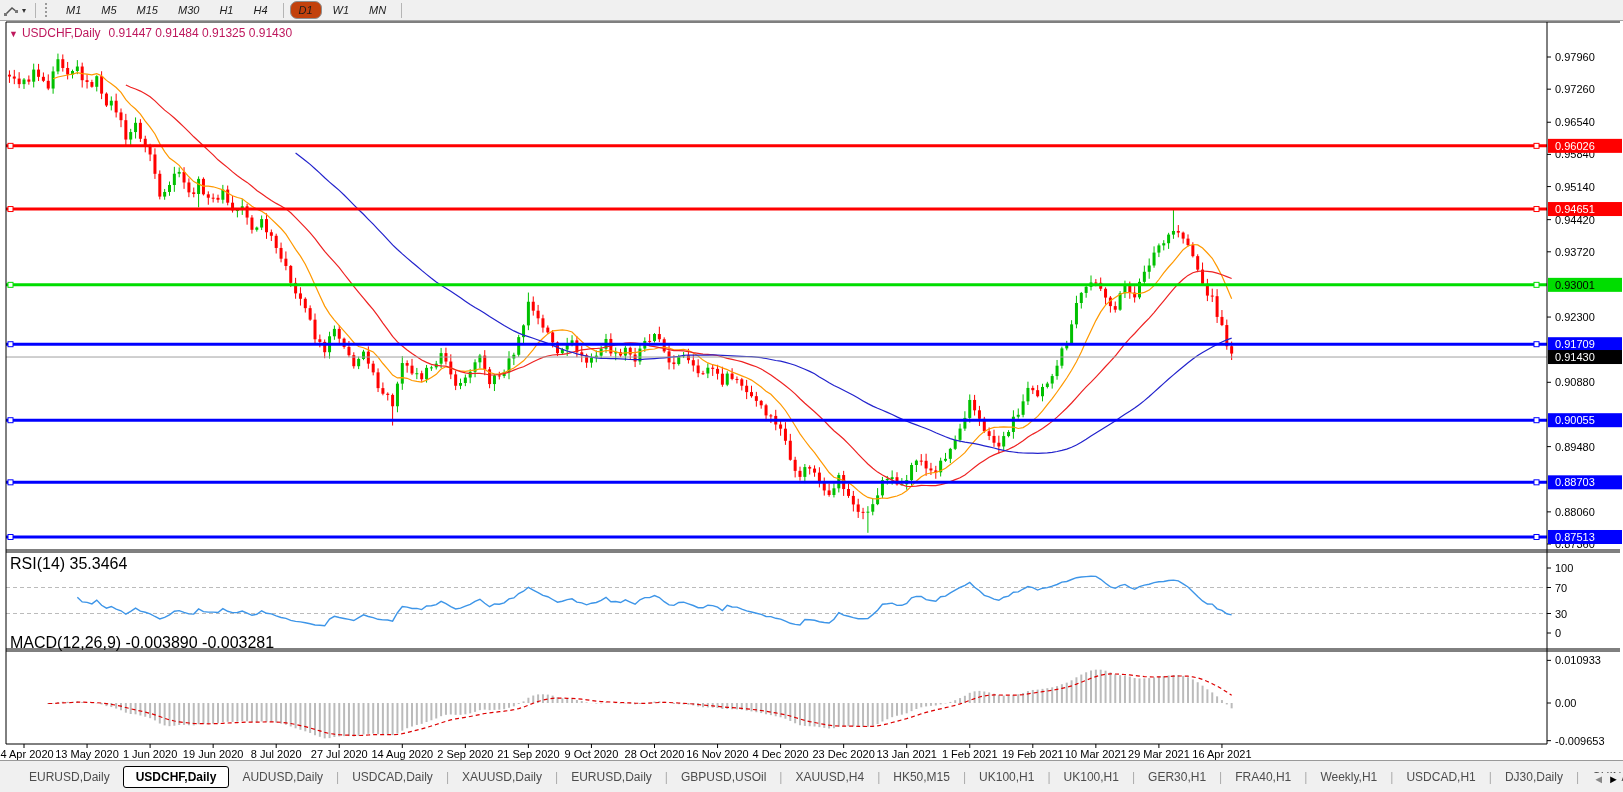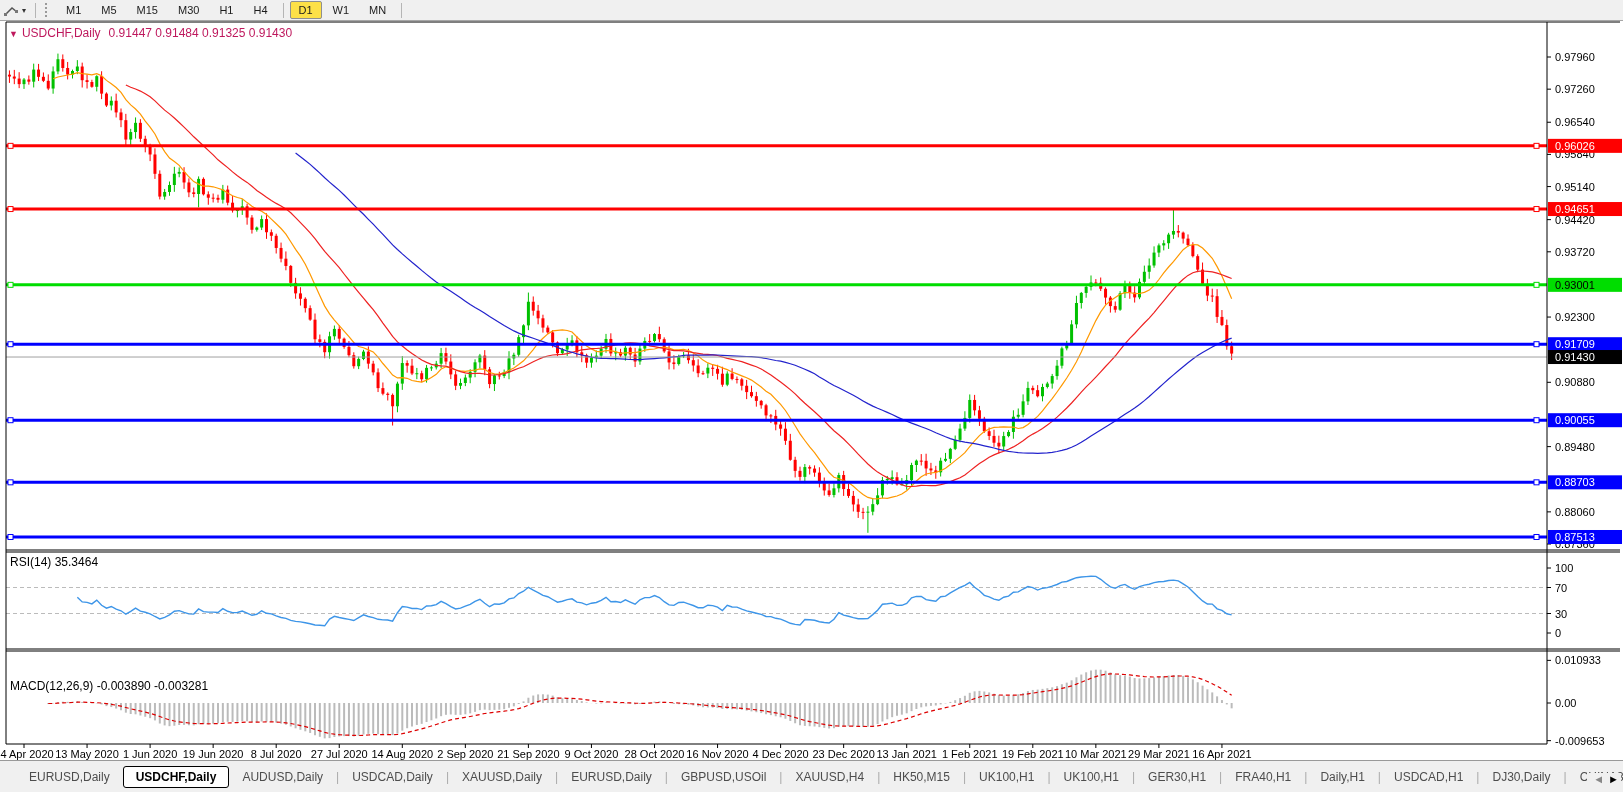--- a/index.html
+++ b/index.html
@@ -6,30 +6,30 @@
   body{width:1623px;height:792px;overflow:hidden;font-family:"Liberation Sans",sans-serif;}
   .wrap{position:relative;width:1623px;height:792px;background:#fff;}
 
   
   .toolbar{position:absolute;top:0;left:0;width:1623px;height:21px;background:#f0f0f0;
     border-bottom:1px solid #a6a6a6;display:flex;align-items:center;box-sizing:border-box;padding-left:3px;}
   .tool-icon{width:18px;height:15px;display:inline-block;}
   .caret{font-size:8px;color:#333;margin:0 4px 0 1px;}
   .grip{width:3px;height:14px;border-left:2px dotted #9a9a9a;margin:0 6px 0 4px;}
   .vsep{width:1px;height:15px;background:#b5b5b5;margin:0 5px;}
-  .tfbtn{font-size:11px;color:#1c1c1c;padding:2px 8px;margin:0 1px;border:1px solid transparent;border-radius:2px;cursor:default;}
-  .tfbtn.active{background:#fde047;border-color:#8f8f8f;}
+  .tfbtn{font-size:11px;color:#1c1c1c;padding:2px 8px;margin:0 1px;border:1px solid transparent;border-radius:2px;cursor:default;font-style:italic;}
+  .tfbtn.active{background:#c2410c;border-color:#8f8f8f;border-radius:7px;}
 
   
   .chartarea{position:absolute;top:21px;left:0;width:1623px;height:739px;background:#fff;}
   #chart-svg{position:absolute;top:0;left:0;}
   .title-overlay{position:absolute;left:9px;top:5px;font-size:12px;color:#be185d;white-space:nowrap;}
   .title-overlay .dd{font-size:9px;margin-right:4px;}
   .title-overlay .sym{margin-right:8px;}
-  .panel-label{position:absolute;left:10px;font-size:12px;color:#000;white-space:nowrap;}
+  .panel-label{position:absolute;left:10px;font-size:16px;color:#000;white-space:nowrap;}
 
   
   .tabbar{position:absolute;left:0;bottom:0;width:1623px;height:32px;background:#f0f0f0;
     border-top:1px solid #999;display:flex;align-items:center;box-sizing:border-box;padding-left:16px;
     font-size:12px;color:#4d4d4d;overflow:hidden;}
   .tab{padding:4px 13px;white-space:nowrap;cursor:default;text-align:right;}
   .tab.active{background:#fff;border:1px solid #000;border-radius:3px;color:#000;padding:3px 12px;font-weight:bold;}
   .tabdiv{color:#aaa;margin:0 0;}
   .scroll-arrows{position:absolute;right:2px;bottom:7px;font-size:11px;color:#000;background:#f0f0f0;padding-left:4px;}
   .scroll-arrows span{margin:0 2px;cursor:default;}
@@ -964,21 +964,21 @@
           <line x1="1158.8999999999999" y1="723" x2="1158.8999999999999" y2="727" stroke="#000"></line>
           <text x="1158.8999999999999" y="737" font-size="11" text-anchor="middle" fill="#000">29 Mar 2021</text>
           <line x1="1221.9499999999998" y1="723" x2="1221.9499999999998" y2="727" stroke="#000"></line>
           <text x="1221.9499999999998" y="737" font-size="11" text-anchor="middle" fill="#000">16 Apr 2021</text>
         </g>
       </svg>
     <div class="title-overlay">
       <span class="dd">▼</span><span class="sym">USDCHF,Daily</span><span>0.91447 0.91484 0.91325 0.91430</span>
     </div>
     <div class="panel-label" style="top:534px">RSI(14) 35.3464</div>
-    <div class="panel-label" style="top:658px">MACD(12,26,9) -0.003890 -0.003281</div>
+    <div class="panel-label" style="top:613px">MACD(12,26,9) -0.003890 -0.003281</div>
   </div>
 
   <div class="tabbar" id="tabbar">
       <span class="tab">EURUSD,Daily</span>
       <span class="tab active">USDCHF,Daily</span>
       <span class="tab">AUDUSD,Daily</span>
       <span class="tabdiv">|</span>
       <span class="tab">USDCAD,Daily</span>
       <span class="tabdiv">|</span>
       <span class="tab">XAUUSD,Daily</span>
@@ -992,21 +992,21 @@
       <span class="tab">HK50,M15</span>
       <span class="tabdiv">|</span>
       <span class="tab">UK100,H1</span>
       <span class="tabdiv">|</span>
       <span class="tab">UK100,H1</span>
       <span class="tabdiv">|</span>
       <span class="tab">GER30,H1</span>
       <span class="tabdiv">|</span>
       <span class="tab">FRA40,H1</span>
       <span class="tabdiv">|</span>
-      <span class="tab">Daily,H1</span>
+      <span class="tab">Weekly,H1</span>
       <span class="tabdiv">|</span>
       <span class="tab">USDCAD,H1</span>
       <span class="tabdiv">|</span>
       <span class="tab">DJ30,Daily</span>
       <span class="tabdiv">|</span>
       <span class="tab">CHINA300,H1</span>
     </div>
   <div class="scroll-arrows">
     <span style="color:#888;">◄</span><span>►</span>
   </div>

